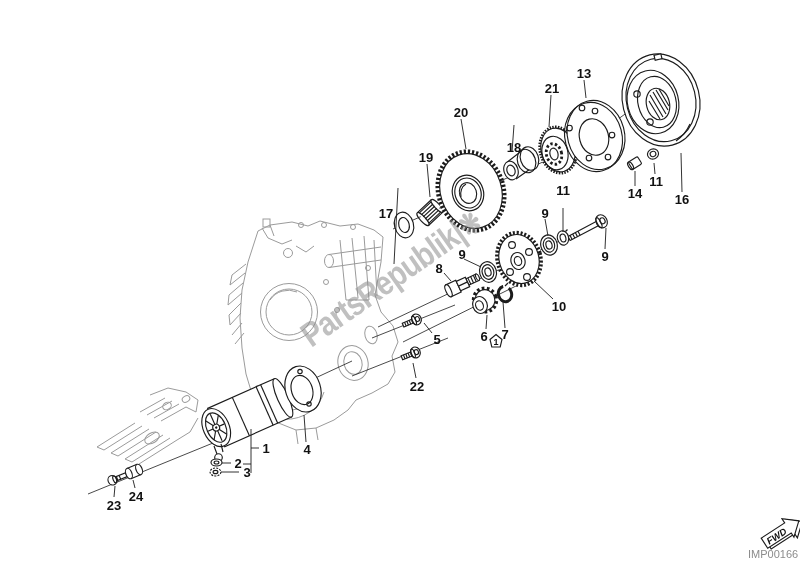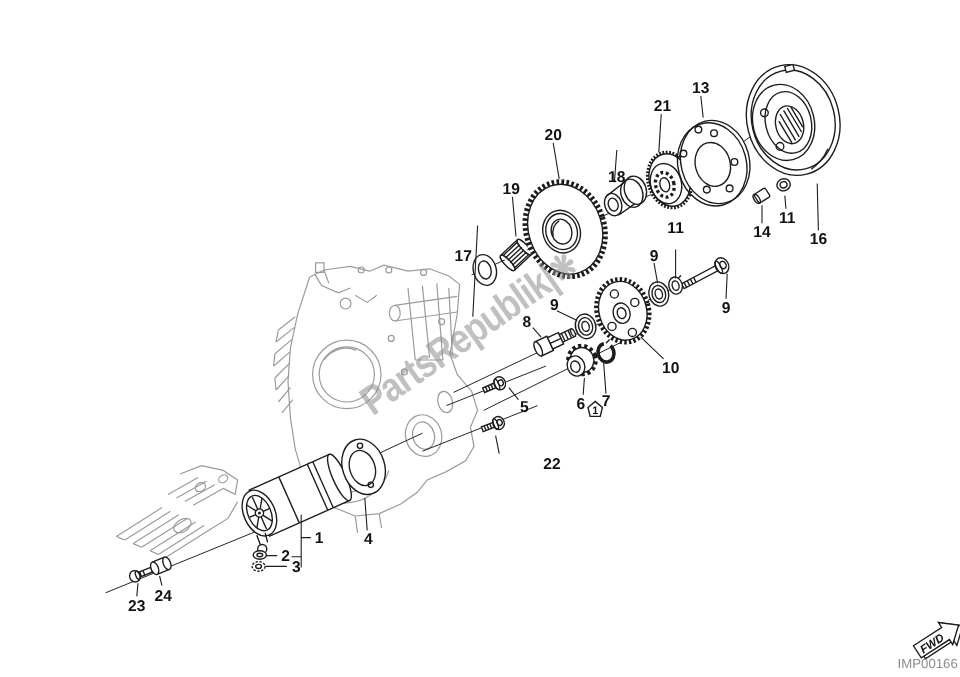--- a/index.html
+++ b/index.html
@@ -352,19 +352,19 @@
       <div class="callout" style="left: 605px; top: 256px;">9</div>
       <div class="callout" style="left: 584px; top: 73px;">13</div>
       <div class="callout" style="left: 635px; top: 193px;">14</div>
       <div class="callout" style="left: 656px; top: 181px;">11</div>
       <div class="callout" style="left: 682px; top: 199px;">16</div>
       <div class="callout" style="left: 386px; top: 181px; margin-top: 32px;">17</div>
       <div class="callout" style="left: 514px; top: 118px; margin-top: 29px;">18</div>
       <div class="callout" style="left: 426px; top: 157px;">19</div>
       <div class="callout" style="left: 461px; top: 112px; text-align: center;">20</div>
       <div class="callout" style="left: 552px; top: 88px;">21</div>
-      <div class="callout" style="left: 417px; top: 386px; margin-left: 43px;">22</div>
+      <div class="callout" style="left: 417px; top: 386px;">22</div>
       <div class="callout" style="left: 114px; top: 505px;">23</div>
       <div class="callout" style="left: 136px; top: 496px;">24</div>
     </div>
 
   <div class="code-text">IMP00166</div>
 </div>
 
 </body></html>

